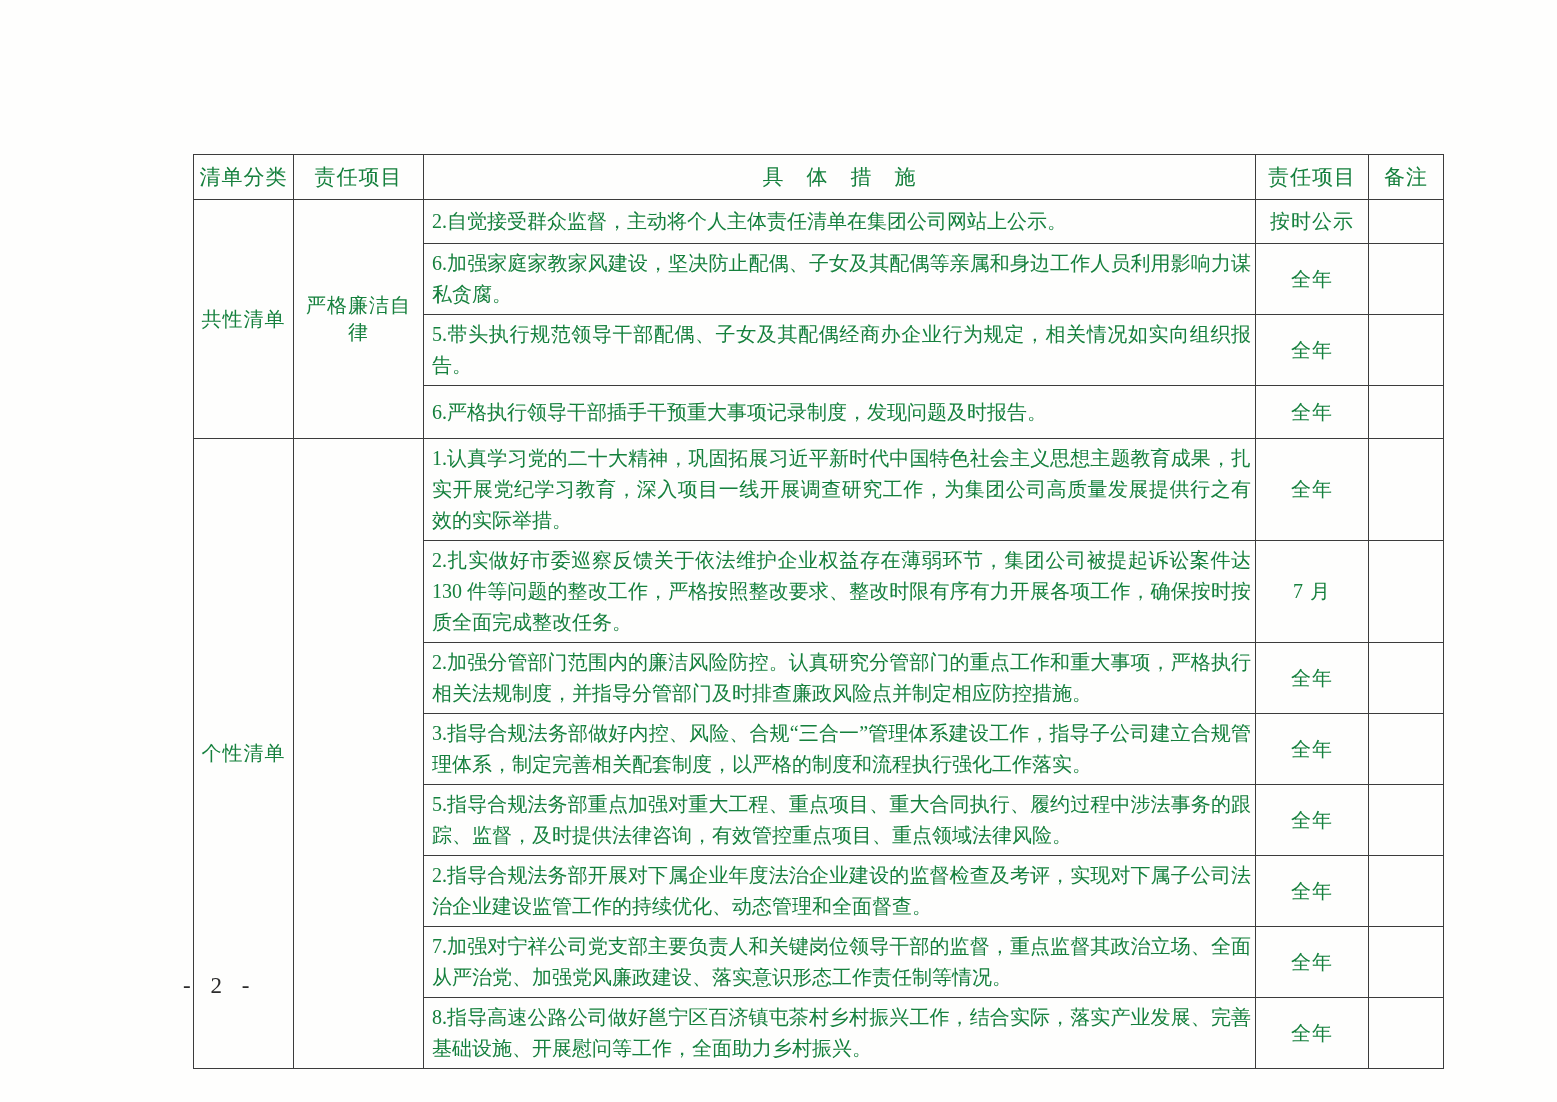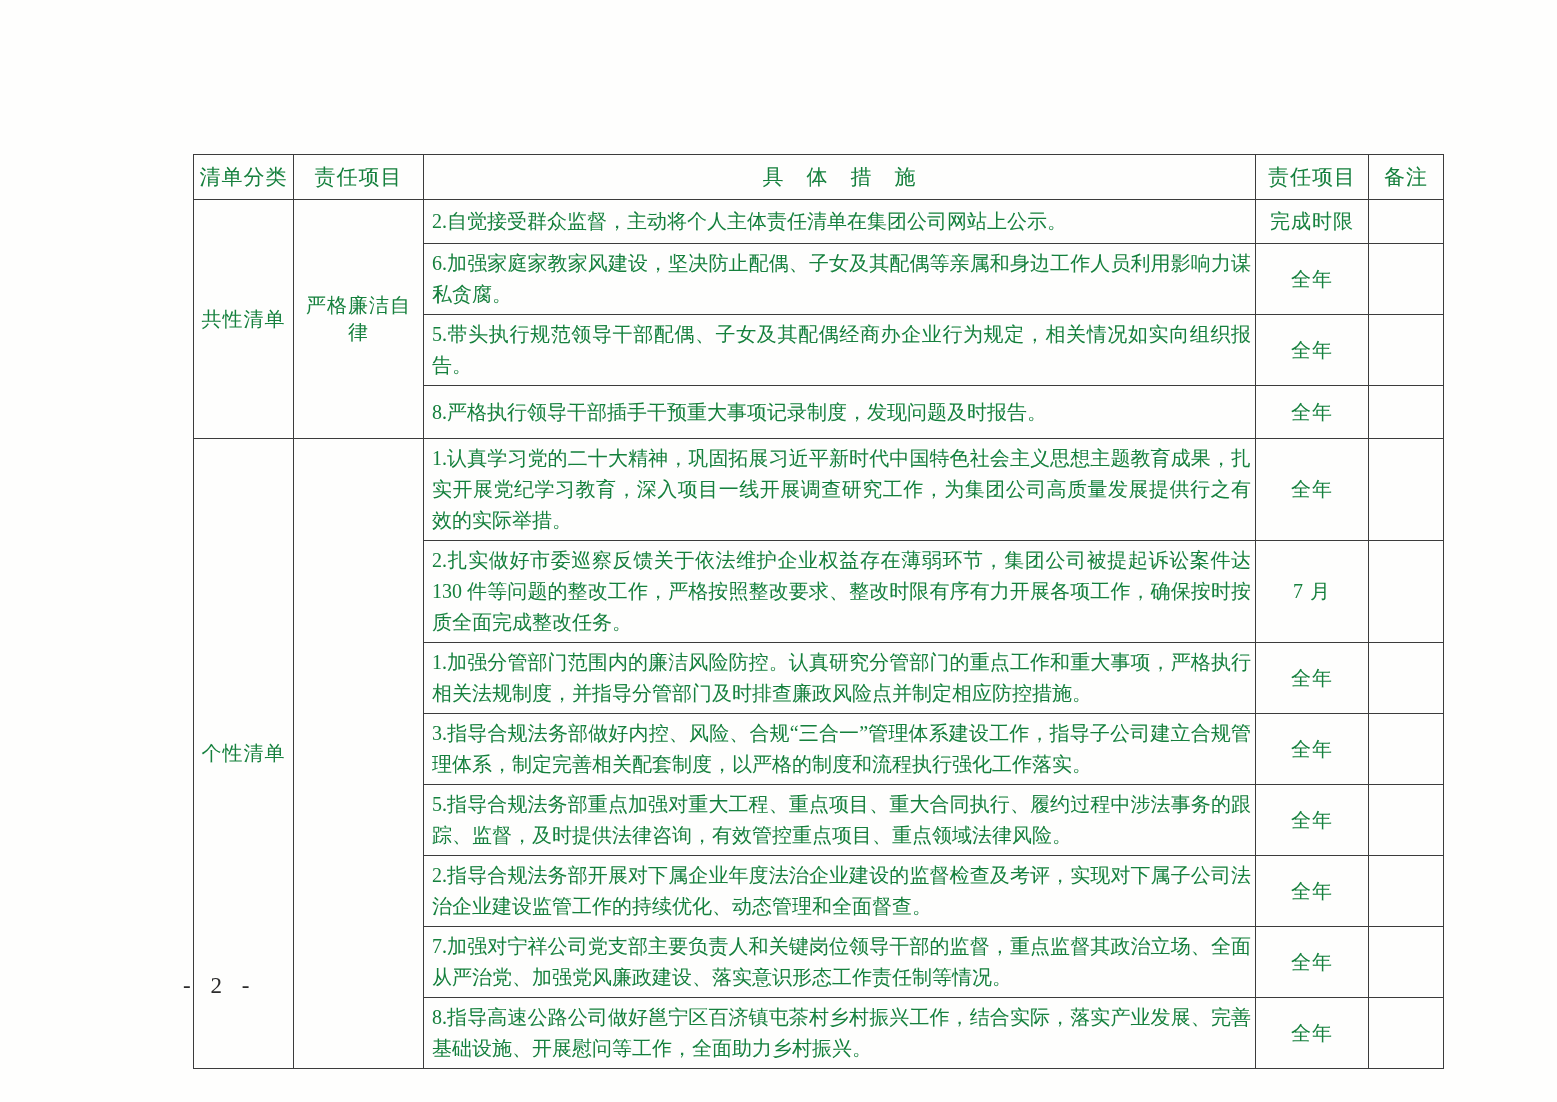--- a/index.html
+++ b/index.html
@@ -88,53 +88,53 @@
         <th>责任项目</th>
         <th>备注</th>
       </tr>
     </thead>
     <tbody>
 
       <tr style="height:44px">
         <td class="cat-cell" rowspan="4">共性清单</td>
         <td class="proj-cell" rowspan="4">严格廉洁自律</td>
         <td class="measure-cell">2.自觉接受群众监督，主动将个人主体责任清单在集团公司网站上公示。</td>
-        <td class="deadline-cell">完成时限</td>
+        <td class="deadline-cell">按时公示</td>
         <td class="remark-cell"></td>
       </tr>
       <tr style="height:45px">
         <td class="measure-cell">6.加强家庭家教家风建设，坚决防止配偶、子女及其配偶等亲属和身边工作人员利用影响力谋私贪腐。</td>
         <td class="deadline-cell">全年</td>
         <td class="remark-cell"></td>
       </tr>
       <tr style="height:45px">
         <td class="measure-cell">5.带头执行规范领导干部配偶、子女及其配偶经商办企业行为规定，相关情况如实向组织报告。</td>
         <td class="deadline-cell">全年</td>
         <td class="remark-cell"></td>
       </tr>
       <tr style="height:53px">
-        <td class="measure-cell">8.严格执行领导干部插手干预重大事项记录制度，发现问题及时报告。</td>
+        <td class="measure-cell">6.严格执行领导干部插手干预重大事项记录制度，发现问题及时报告。</td>
         <td class="deadline-cell">全年</td>
         <td class="remark-cell"></td>
       </tr>
 
       <tr style="height:69px">
         <td class="cat-cell" rowspan="8">个性清单</td>
         <td class="proj-cell" rowspan="8"></td>
         <td class="measure-cell">1.认真学习党的二十大精神，巩固拓展习近平新时代中国特色社会主义思想主题教育成果，扎实开展党纪学习教育，深入项目一线开展调查研究工作，为集团公司高质量发展提供行之有效的实际举措。</td>
         <td class="deadline-cell">全年</td>
         <td class="remark-cell"></td>
       </tr>
       <tr style="height:91px">
         <td class="measure-cell">2.扎实做好市委巡察反馈关于依法维护企业权益存在薄弱环节，集团公司被提起诉讼案件达 130 件等问题的整改工作，严格按照整改要求、整改时限有序有力开展各项工作，确保按时按质全面完成整改任务。</td>
         <td class="deadline-cell">7 月</td>
         <td class="remark-cell"></td>
       </tr>
       <tr style="height:65px">
-        <td class="measure-cell">1.加强分管部门范围内的廉洁风险防控。认真研究分管部门的重点工作和重大事项，严格执行相关法规制度，并指导分管部门及时排查廉政风险点并制定相应防控措施。</td>
+        <td class="measure-cell">2.加强分管部门范围内的廉洁风险防控。认真研究分管部门的重点工作和重大事项，严格执行相关法规制度，并指导分管部门及时排查廉政风险点并制定相应防控措施。</td>
         <td class="deadline-cell">全年</td>
         <td class="remark-cell"></td>
       </tr>
       <tr style="height:65px">
         <td class="measure-cell">3.指导合规法务部做好内控、风险、合规“三合一”管理体系建设工作，指导子公司建立合规管理体系，制定完善相关配套制度，以严格的制度和流程执行强化工作落实。</td>
         <td class="deadline-cell">全年</td>
         <td class="remark-cell"></td>
       </tr>
       <tr style="height:64px">
         <td class="measure-cell">5.指导合规法务部重点加强对重大工程、重点项目、重大合同执行、履约过程中涉法事务的跟踪、监督，及时提供法律咨询，有效管控重点项目、重点领域法律风险。</td>

